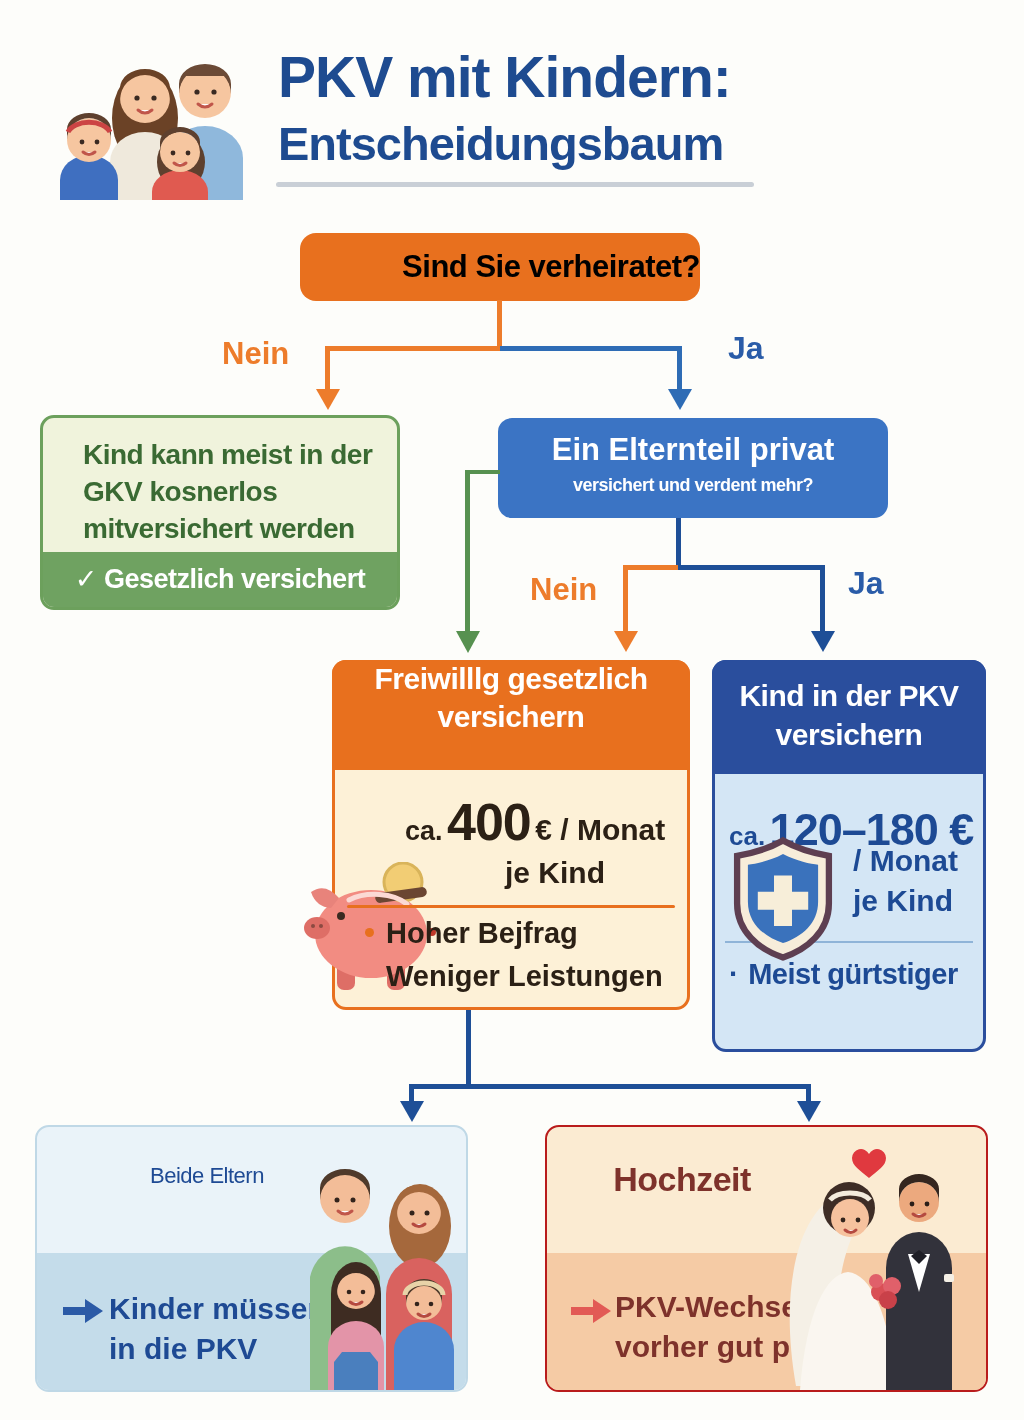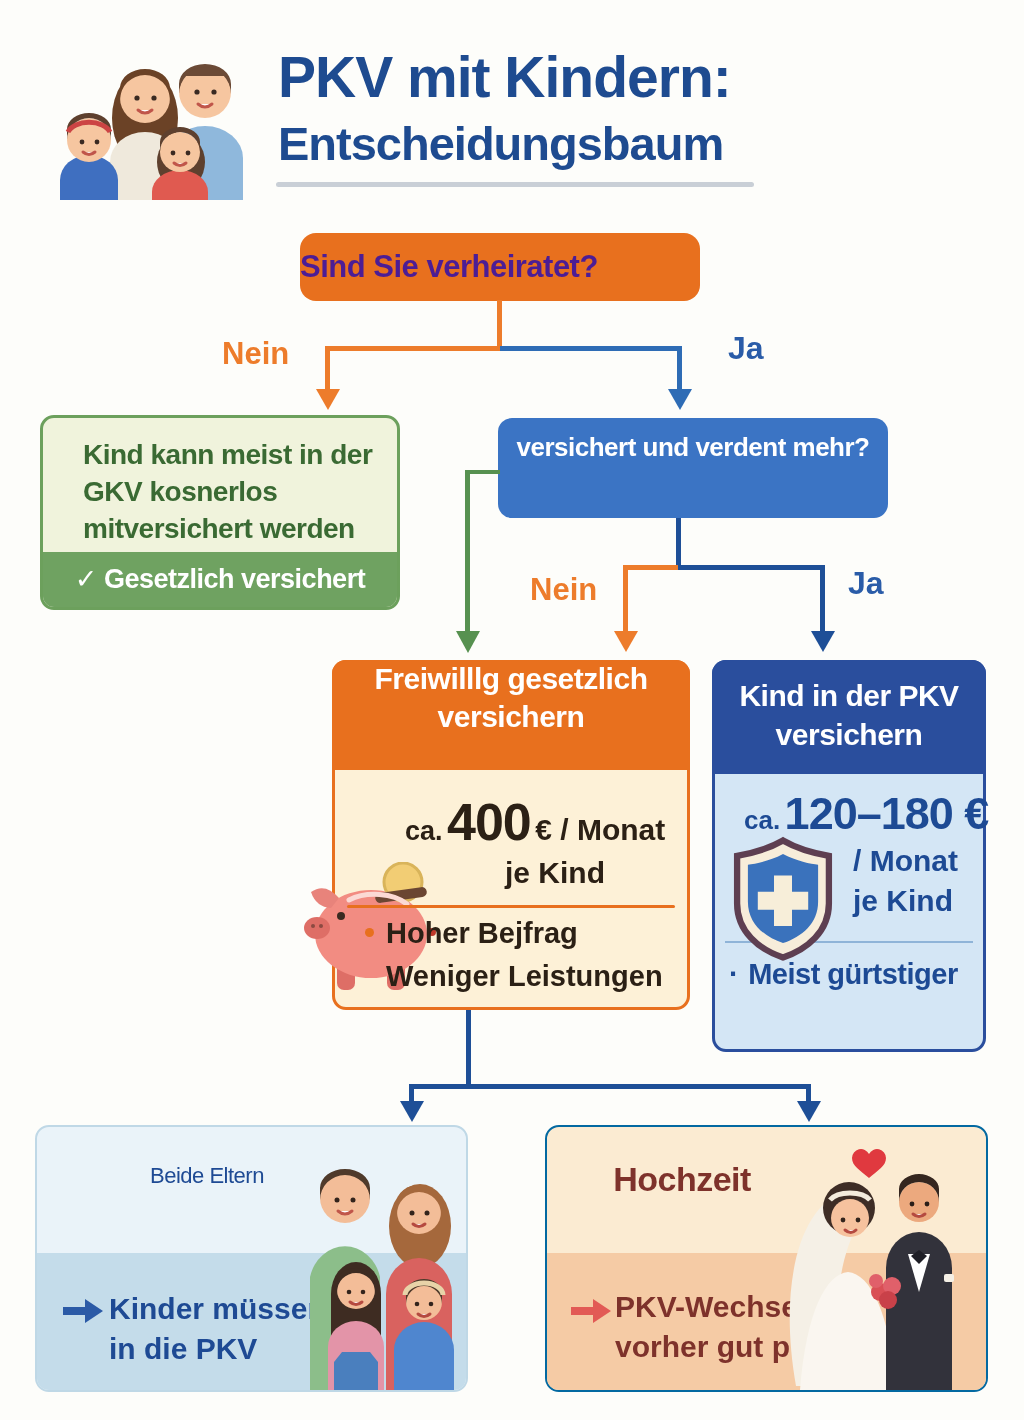--- a/index.html
+++ b/index.html
@@ -19,30 +19,30 @@
   .ah{position:absolute;width:0;height:0;border-left:12px solid transparent;border-right:12px solid transparent;}
   .ah-or{border-top:21px solid #ED7C2B;}
   .ah-bm{border-top:21px solid #2E6CB5;}
   .ah-bd{border-top:21px solid #1E4F97;}
   .ah-gr{border-top:22px solid #579150;}
   .blbl{position:absolute;font-weight:700;}
   .lbl-or{color:#ED7C2B;font-size:31px;}
   .lbl-bl{color:#2A5CA8;font-size:32px;}
   
   .q1{left:300px;top:233px;width:400px;height:68px;background:#E8701E;border-radius:16px;
-      color:#4c1d95;font-size:31px;font-weight:700;text-align:left;line-height:68px;letter-spacing:-0.5px;}
+      color:#000000;font-size:31px;font-weight:700;text-align:right;line-height:68px;letter-spacing:-0.5px;}
   .gkv{left:40px;top:415px;width:360px;height:195px;background:#F0F3DC;border:3px solid #6CA05C;
        border-radius:14px;box-sizing:border-box;overflow:hidden;}
   .gkv-body{position:absolute;left:40px;top:18px;right:8px;color:#3A6A33;font-size:28px;font-weight:700;line-height:37px;letter-spacing:-0.5px;}
   .gkv-footer{position:absolute;left:0;right:0;bottom:0;height:55px;background:#6FA261;color:#fff;
        font-size:27px;font-weight:700;line-height:55px;text-align:center;letter-spacing:-0.5px;}
   .q2{left:498px;top:418px;width:390px;height:100px;background:#3B74C4;border-radius:14px;
       color:#fff;font-weight:700;text-align:center;box-sizing:border-box;padding-top:13px;}
   .q2 .ln1{font-size:31px;line-height:38px;}
-  .q2 .ln2{font-size:26px;line-height:33px;letter-spacing:-0.5px;}
+  .q2 .ln2{font-size:18px;line-height:33px;letter-spacing:-0.5px;}
   
   .vol{left:332px;top:660px;width:358px;height:350px;background:#FDF1D7;border:3px solid #E8701E;
        border-radius:14px;box-sizing:border-box;}
   .vol-head{position:absolute;left:-3px;top:-3px;width:358px;height:110px;background:#E8701E;
        border-radius:14px 14px 0 0;color:#fff;font-weight:700;text-align:center;box-sizing:border-box;}
   .vol-head .ln{font-size:30px;line-height:38px;letter-spacing:-0.5px;}
   .vol-body{position:absolute;left:0;top:107px;right:0;bottom:0;}
   .vol-price{position:absolute;left:70px;top:22px;width:285px;white-space:nowrap;color:#2B2015;}
   .vol-price .ca{font-size:27px;font-weight:700;}
   .vol-price .big{font-size:52px;font-weight:700;letter-spacing:-1px;}
@@ -52,36 +52,36 @@
   .vol-b1{position:absolute;left:30px;top:147px;color:#2B2015;font-size:29px;font-weight:700;}
   .vol-b1 .dot{display:inline-block;width:9px;height:9px;border-radius:50%;background:#E8701E;vertical-align:6px;margin-right:12px;}
   .vol-b2{position:absolute;left:51px;top:190px;color:#2B2015;font-size:29px;font-weight:700;}
   
   .pkvb{left:712px;top:660px;width:274px;height:392px;background:#D4E6F5;border:3px solid #2A4E9D;
        border-radius:14px;box-sizing:border-box;}
   .pkv-head{position:absolute;left:-3px;top:-3px;width:274px;height:114px;background:#2A4E9D;
        border-radius:14px 14px 0 0;color:#fff;font-weight:700;text-align:center;padding-top:16px;box-sizing:border-box;}
   .pkv-head .ln{font-size:30px;line-height:39px;letter-spacing:-0.5px;}
   .pkv-body{position:absolute;left:0;top:111px;right:0;bottom:0;color:#1D4A94;}
-  .pkv-price{position:absolute;left:14px;top:14px;white-space:nowrap;margin-left:15px;}
+  .pkv-price{position:absolute;left:14px;top:30px;white-space:nowrap;}
   .pkv-price .ca{font-size:26px;font-weight:700;}
   .pkv-price .big{font-size:45px;font-weight:700;letter-spacing:-1px;}
   .pkv-monat{position:absolute;left:138px;top:70px;font-size:30px;font-weight:700;}
   .pkv-per{position:absolute;left:138px;top:110px;font-size:30px;font-weight:700;}
   .pkv-div{position:absolute;left:10px;right:10px;top:167px;height:2px;background:#8FB4D8;}
   .pkv-b1{position:absolute;left:14px;top:184px;font-size:29px;font-weight:700;letter-spacing:-0.5px;}
   .pkv-b2{position:absolute;left:8px;top:228px;font-size:26px;font-weight:700;letter-spacing:-0.5px;}
   .mk{margin-right:10px;}
   
   .resL{left:35px;top:1125px;width:433px;height:267px;background:#EAF3F9;border:2px solid #BFD8E6;
         border-radius:14px;box-sizing:border-box;overflow:hidden;}
   .resL .band{position:absolute;left:0;right:0;bottom:0;height:137px;background:#C4DCEA;}
   .resL .ttl{position:absolute;left:20px;top:28px;width:300px;text-align:center;color:#1E4A94;font-size:22px;font-weight:400;line-height:42px;letter-spacing:-0.5px;}
   .resL .note{position:absolute;left:72px;top:162px;color:#1E4A94;font-size:30px;font-weight:700;line-height:40px;}
-  .resR{left:545px;top:1125px;width:443px;height:267px;background:#FBEBD2;border:2px solid #0369a1;
+  .resR{left:545px;top:1125px;width:443px;height:267px;background:#FBEBD2;border:2px solid #b91c1c;
         border-radius:14px;box-sizing:border-box;overflow:hidden;}
   .resR .band{position:absolute;left:0;right:0;bottom:0;height:137px;background:#F5CBA5;}
   .resR .ttl{position:absolute;left:30px;top:30px;width:210px;text-align:center;color:#7E322B;font-size:34px;font-weight:700;line-height:45px;letter-spacing:-0.5px;}
   .resR .note{position:absolute;left:68px;top:160px;color:#7E322B;font-size:30px;font-weight:700;line-height:40px;}
   .arrsvg{position:absolute;}
   .illus{position:absolute;}
 </style>
 </head>
 <body>
 
@@ -143,20 +143,21 @@
       <div>GKV kosnerlos</div>
       <div>mitversichert werden</div>
     </div>
     <div class="gkv-footer">
       <span>✓</span>
       <span>Gesetzlich versichert</span>
     </div>
   </div>
 
   <div class="abs q2">
+    <div class="ln1">Ein Elternteil privat</div>
     <div class="ln2">versichert und verdent mehr?</div>
   </div>
 
   <div class="hl l-gr" style="left:466px;top:470px;width:34px;height:4px;"></div>
   <div class="vl l-gr" style="left:465px;top:470px;width:5px;height:162px;"></div>
   <div class="ah ah-gr" style="left:456px;top:631px;"></div>
 
   <div class="vl l-bd" style="left:676px;top:518px;width:5px;height:52px;"></div>
   <div class="hl l-or" style="left:623px;top:565px;width:55px;height:5px;"></div>
   <div class="hl l-bd" style="left:678px;top:565px;width:147px;height:5px;"></div>

